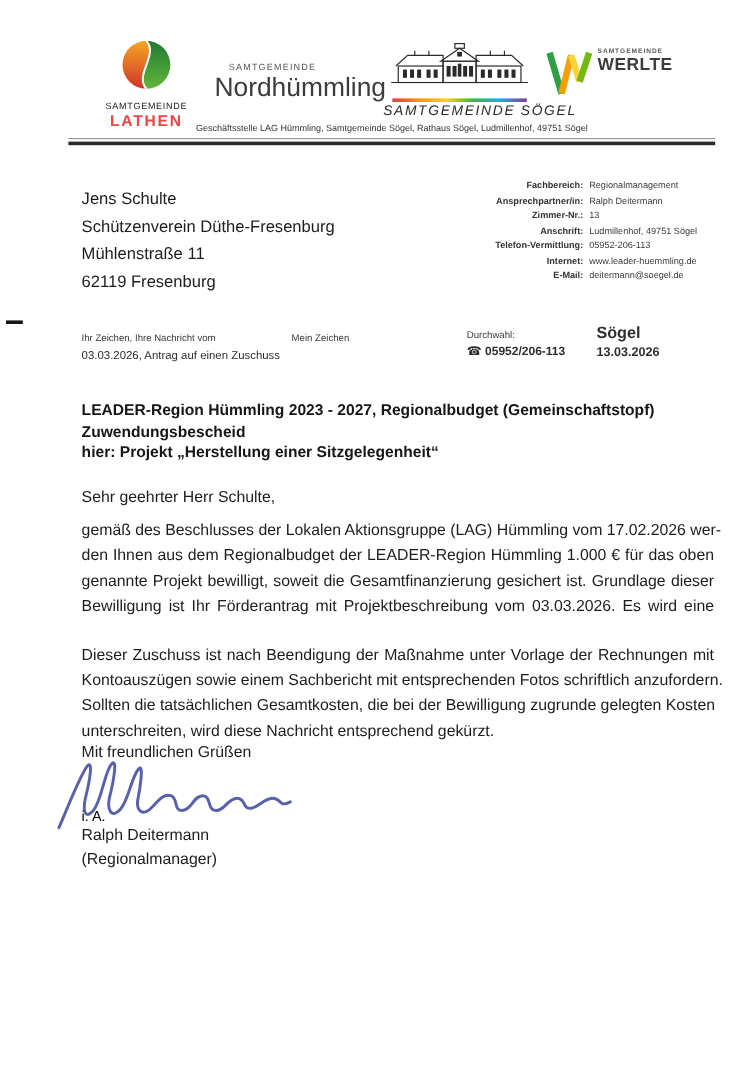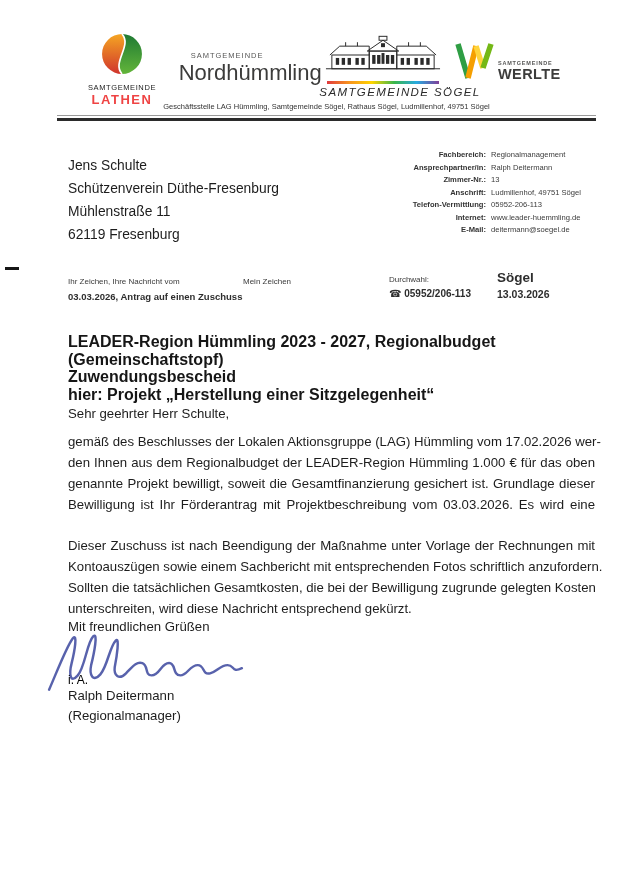--- a/index.html
+++ b/index.html
@@ -13,21 +13,21 @@
   .logo{text-align:center;}
   .logo-lathen{width:112px;padding-top:2px;}
   .logo-lathen .l1{font-size:7.5px;letter-spacing:.6px;color:#222;margin-top:3px;}
   .logo-lathen .l2{font-size:13px;font-weight:bold;letter-spacing:1.5px;color:#ef4444;margin-top:0px;}
   .logo-nordh{width:128px;display:flex;align-items:flex-end;padding-top:6px;}
   .logo-nordh .txt{text-align:left;margin-left:-6px;}
   .logo-nordh .l1{font-size:7.5px;letter-spacing:1px;color:#575756;margin-left:12px;}
   .logo-nordh .l2{font-size:22px;color:#3c3c3b;margin-top:0px;}
   .logo-soegel{width:128px;padding-top:5px;}
   .logo-soegel .l1{font-size:11.5px;letter-spacing:1.4px;color:#2a2a2a;margin-top:2px;white-space:nowrap;font-style:italic;}
-  .logo-werlte{width:118px;display:flex;align-items:flex-end;padding-top:10px;}
+  .logo-werlte{width:118px;display:flex;align-items:flex-start;padding-top:10px;}
   .logo-werlte .txt{text-align:left;margin-left:4px;}
   .logo-werlte .l1{font-size:5.5px;font-weight:bold;letter-spacing:.8px;color:#575756;}
   .logo-werlte .l2{font-size:14.5px;font-weight:bold;letter-spacing:.4px;color:#3c3c3b;}
   .rainbow{height:2.5px;width:112px;margin:2px auto 0 auto;
     background:linear-gradient(90deg,#e03a3e,#f7941d,#ffd400,#39b54a,#27aae1,#7f3f98);}
   
   .office-line{position:absolute;left:57px;top:102px;width:539px;text-align:center;font-size:7.5px;color:#333;}
   .rule-thin{position:absolute;left:57px;top:115px;width:539px;height:1px;background:#9a9a9a;}
   .rule-thick{position:absolute;left:57px;top:118px;width:539px;height:2.5px;background:#2b2b2b;}
   .fold-mark{position:absolute;left:5px;top:267px;width:14px;height:3px;background:#161616;}
@@ -35,30 +35,30 @@
   .recipient{position:absolute;left:68px;top:154px;font-size:13.8px;line-height:23px;color:#1d1d1d;}
   
   .contact{position:absolute;left:372px;top:149px;display:grid;grid-template-columns:114px 130px;gap:0 5px;
     font-size:7.6px;line-height:12.5px;color:#3a3a3a;}
   .c-row{display:contents;}
   .c-label{text-align:right;font-weight:bold;color:#333;}
   .c-value{text-align:left;}
   
   .ref-label{font-size:8px;color:#3a3a3a;}
   .ref-your{position:absolute;left:68px;top:277px;}
-  .ref-your .val{font-size:9.5px;font-weight:bold;color:#2e2e2e;margin-top:5px;text-align:right;}
+  .ref-your .val{font-size:9.5px;font-weight:normal;color:#2e2e2e;margin-top:5px;text-align:right;}
   .ref-mein{position:absolute;left:243px;top:277px;}
   .ref-durchwahl{position:absolute;left:389px;top:275px;}
   .ref-durchwahl .val{font-size:10px;font-weight:bold;color:#2e2e2e;margin-top:4px;}
   .phone-glyph{font-family:"DejaVu Sans",sans-serif;font-weight:normal;font-size:10px;}
   .ref-ort{position:absolute;left:497px;top:270px;}
   .ref-ort .place{font-size:13.5px;font-weight:bold;color:#2e2e2e;}
   .ref-ort .date{font-size:10.5px;font-weight:bold;color:#2e2e2e;margin-top:3px;}
   
-  .subject{position:absolute;left:68px;top:333px;width:527px;font-size:16px;font-weight:bold;line-height:17.5px;color:#161616;}
+  .subject{position:absolute;left:68px;top:333px;width:527px;font-size:13px;font-weight:bold;line-height:17.5px;color:#161616;}
   .salutation{position:absolute;left:68px;top:406px;font-size:13.2px;color:#1d1d1d;}
   .para{position:absolute;left:68px;width:527px;font-size:13.2px;line-height:21px;color:#1d1d1d;}
   .para-1{top:431px;}
   .para-2{top:535px;}
   .jl{white-space:nowrap;text-align:justify;text-align-last:justify;}
   .jl.end{text-align-last:left;}
   .closing{position:absolute;left:68px;top:619px;font-size:13.2px;color:#1d1d1d;}
   .sig{position:absolute;left:46px;top:628px;width:200px;height:64px;}
   .sig-prefix{position:absolute;left:68px;top:673px;font-size:12px;color:#000000;}
   .signer{position:absolute;left:68px;top:688px;font-size:13.2px;color:#1d1d1d;}

